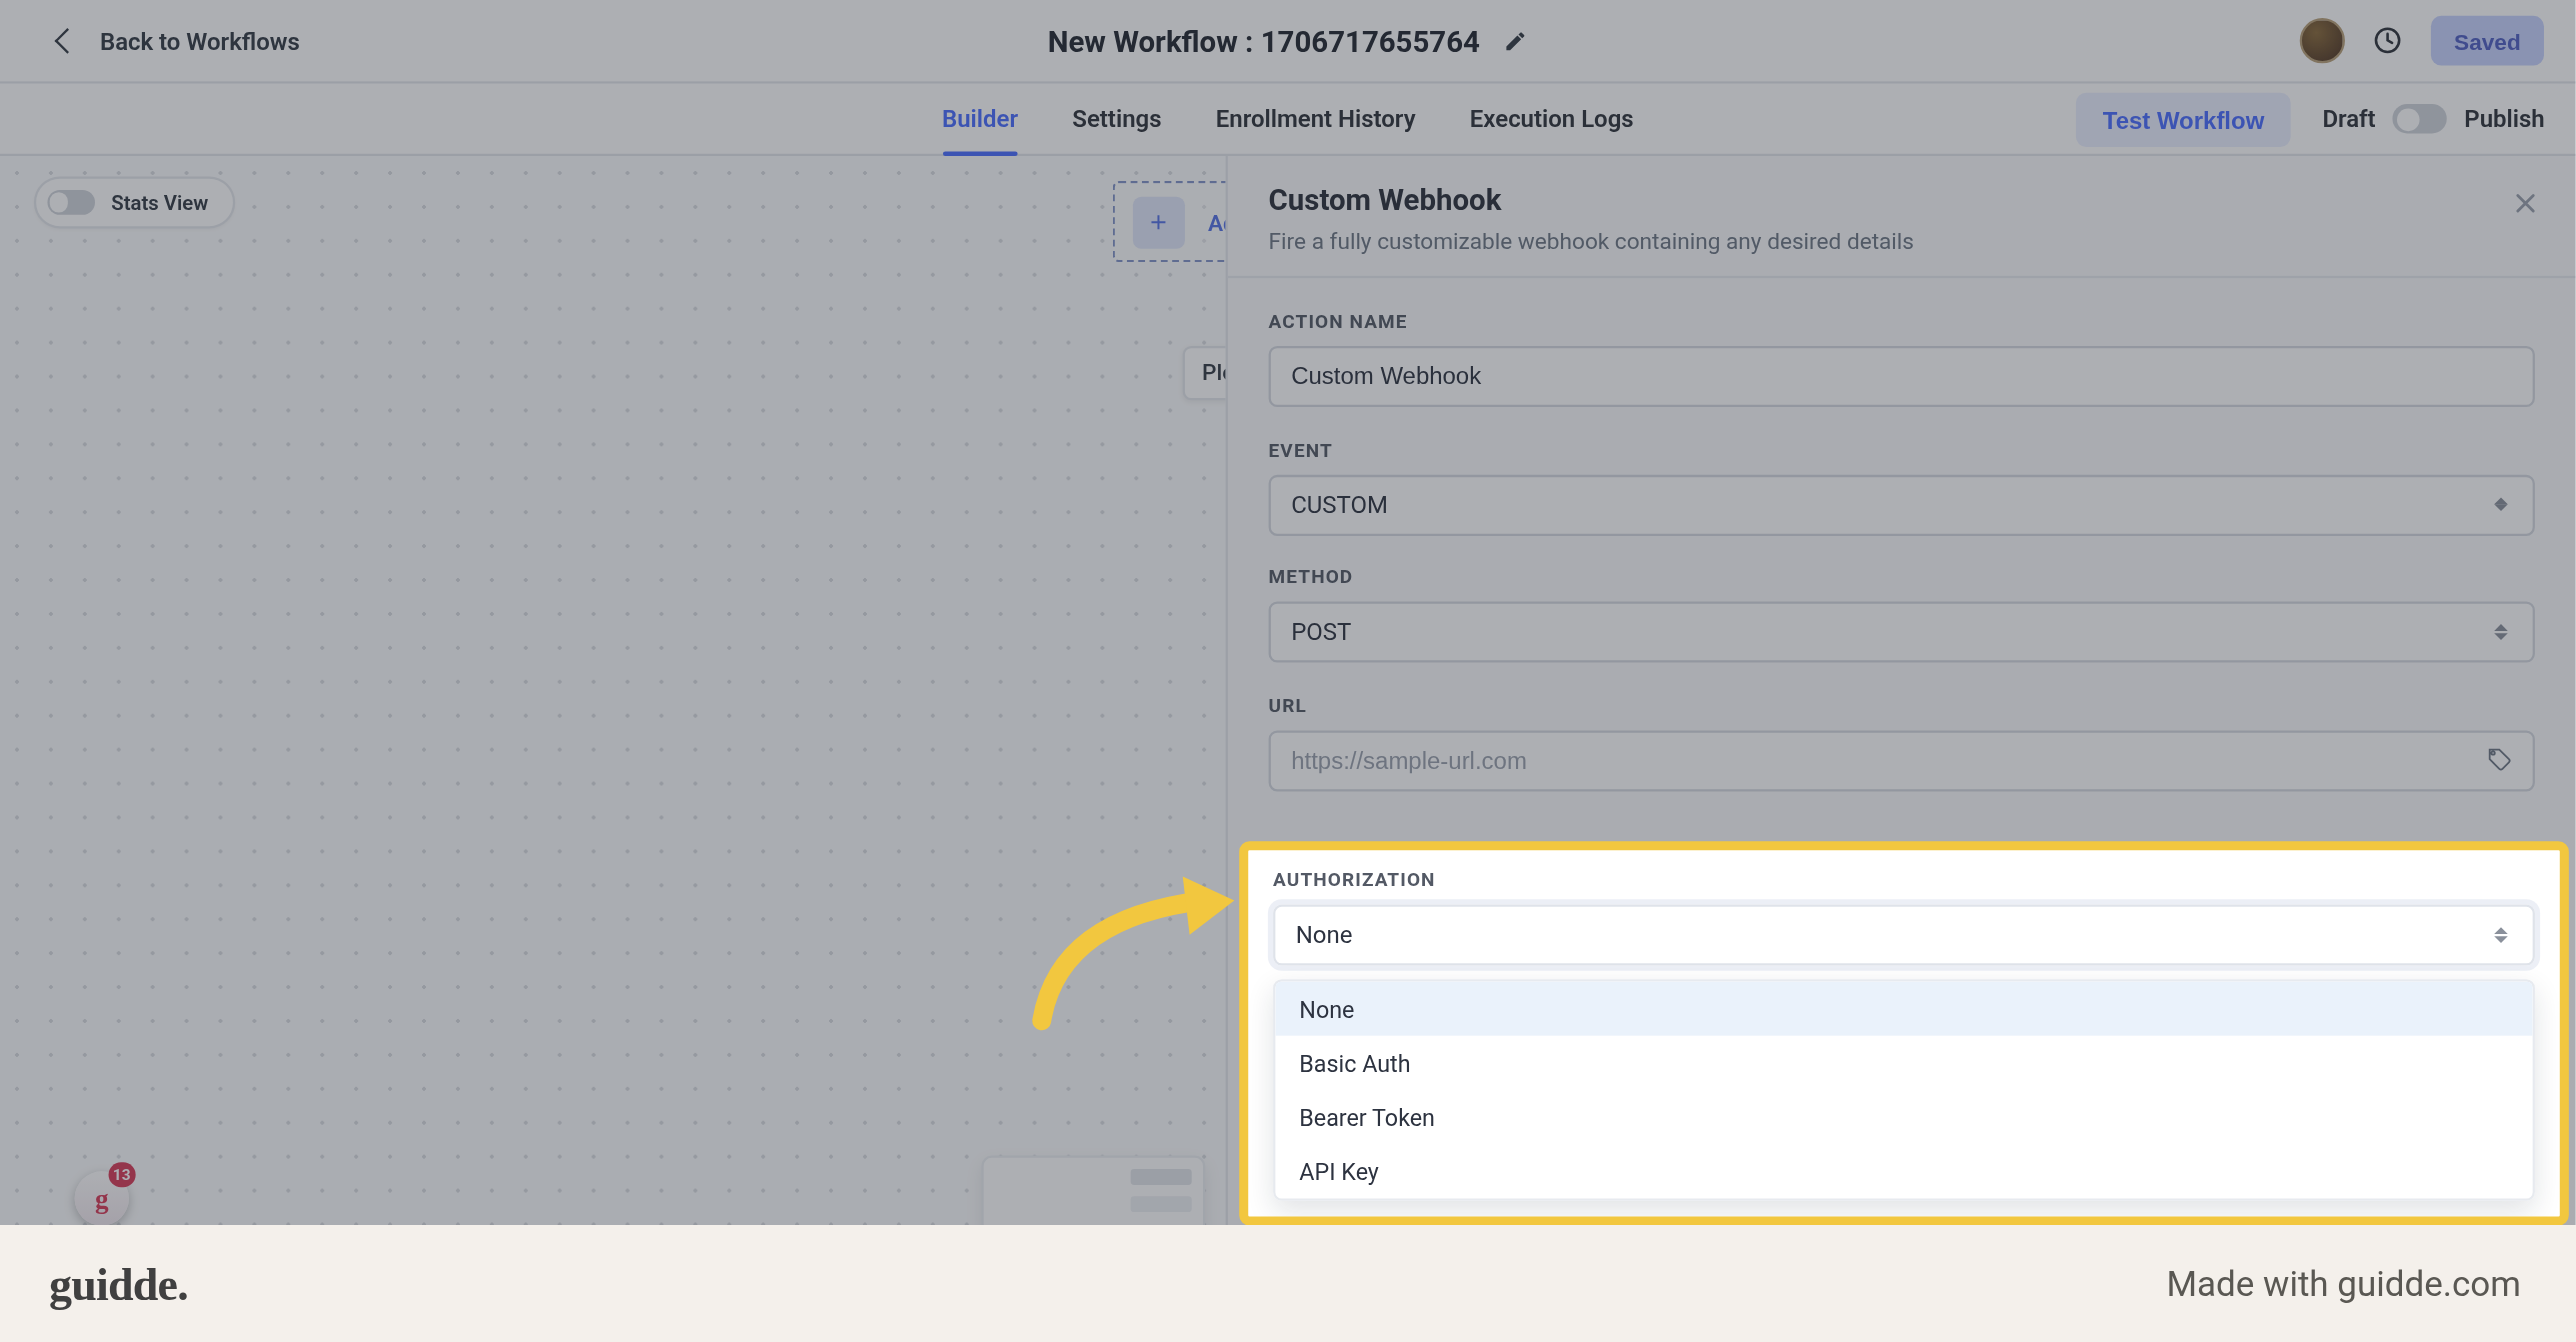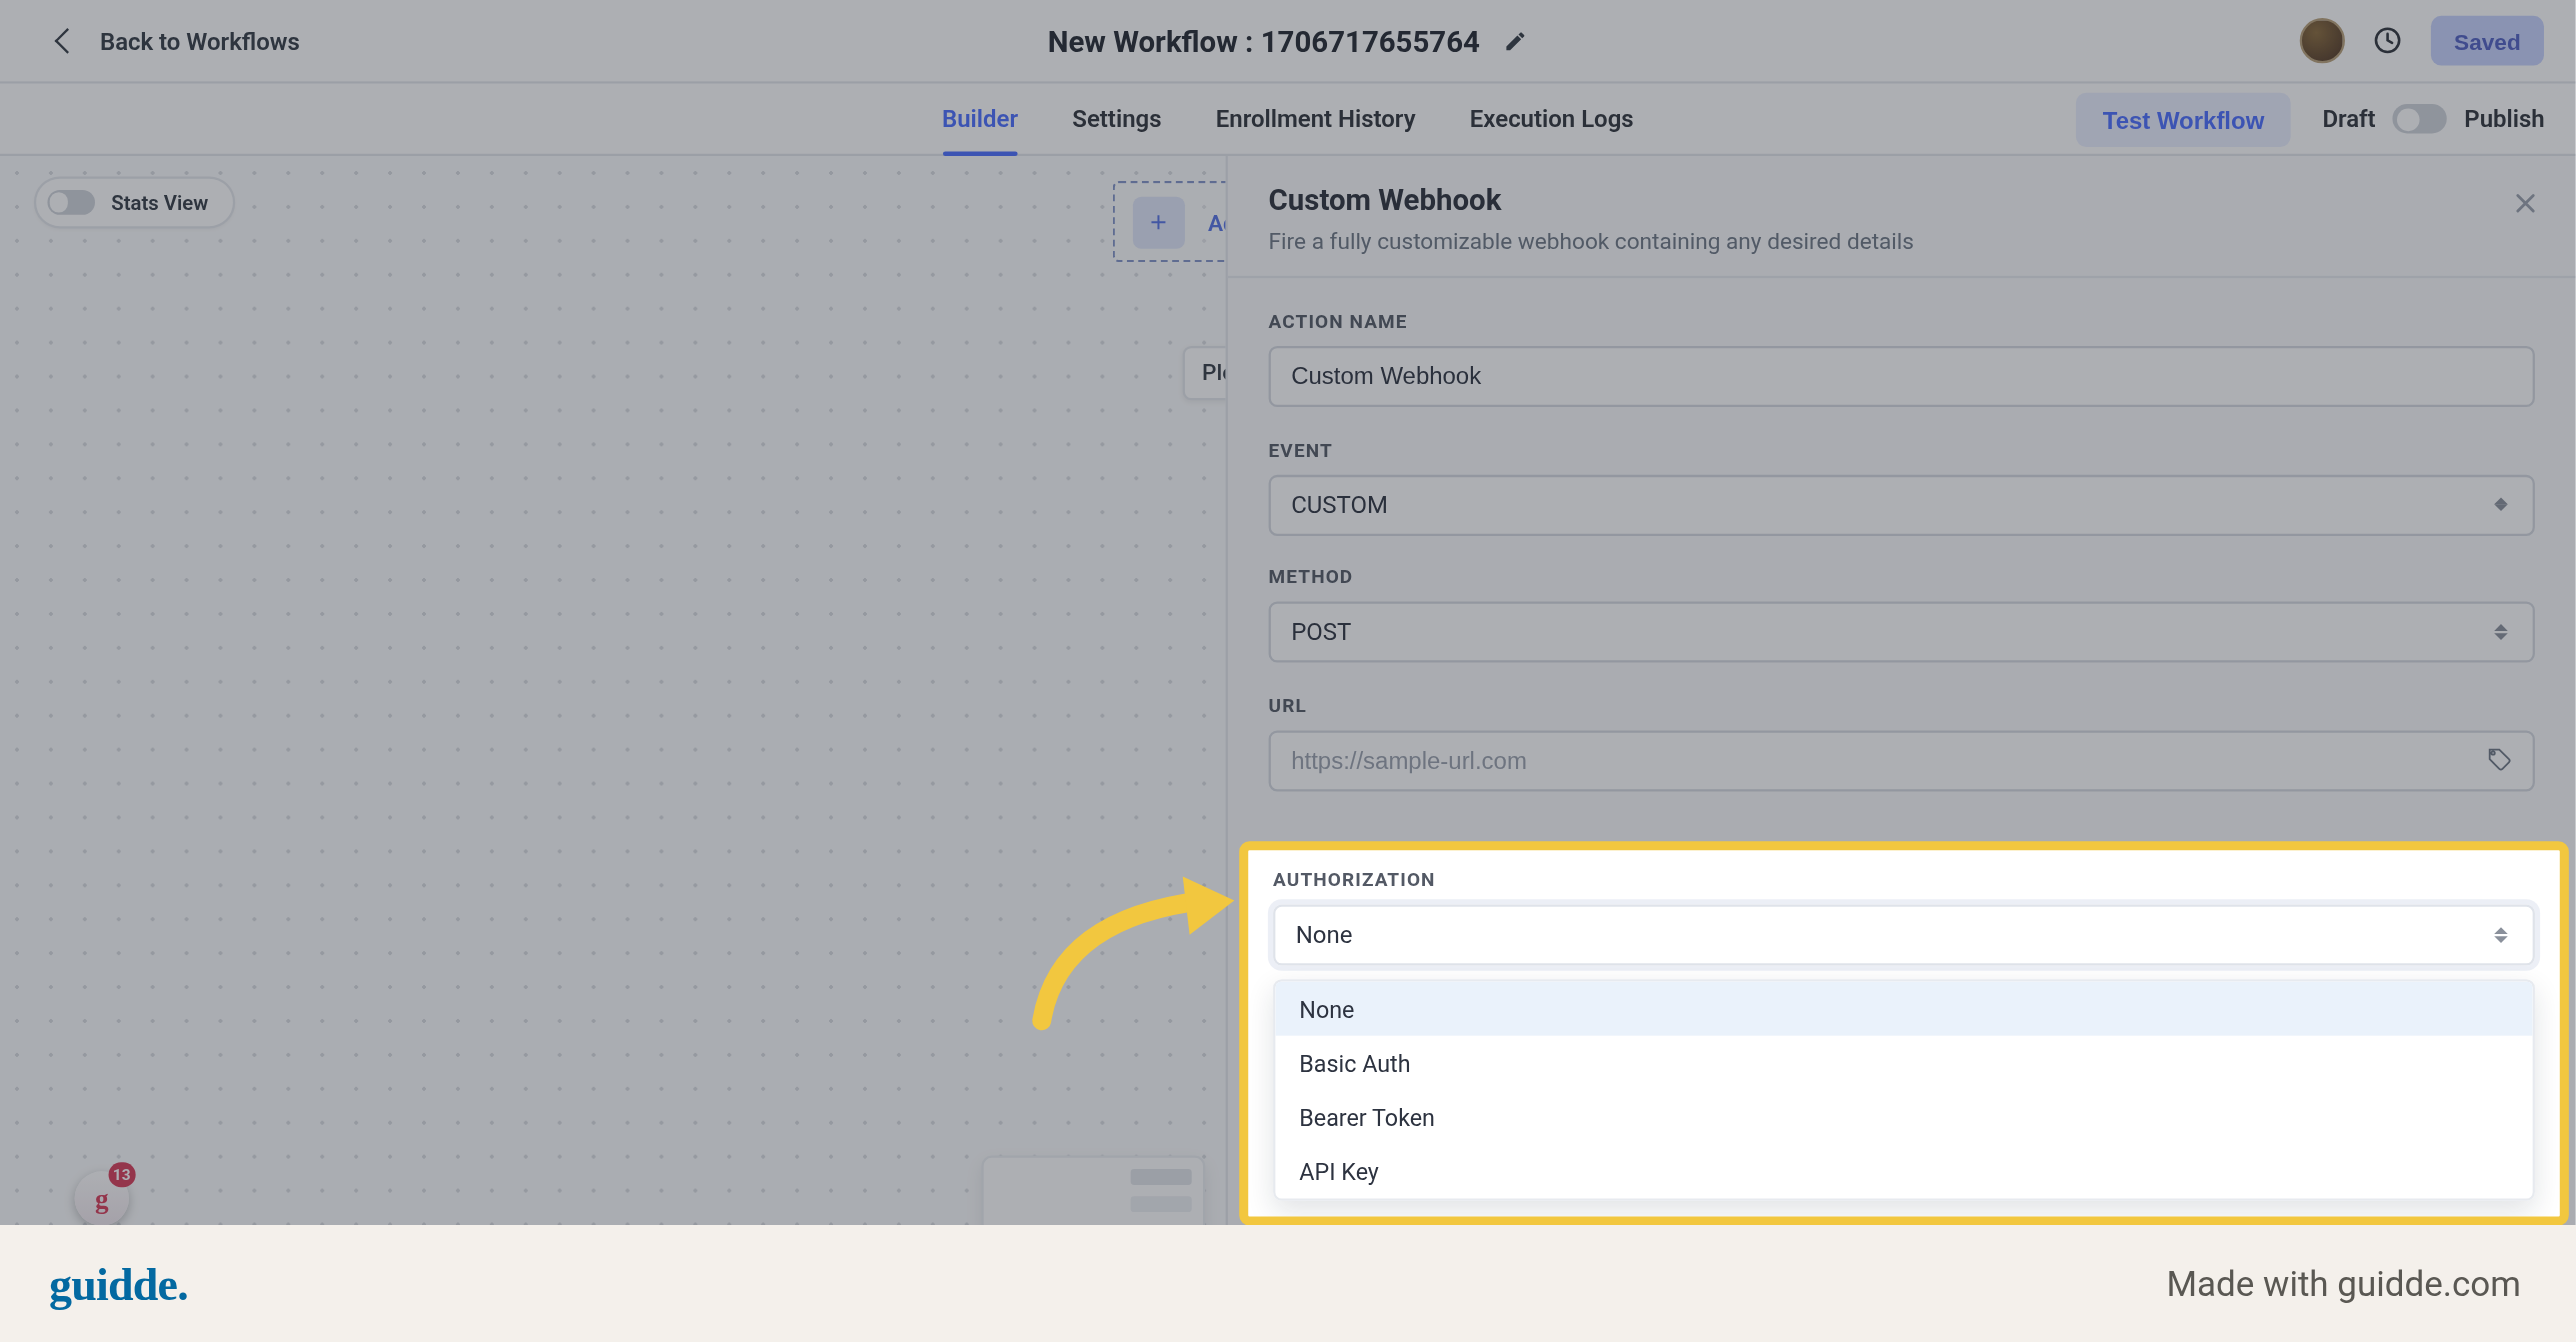--- a/index.html
+++ b/index.html
@@ -327,21 +327,21 @@
     left:0; right:0; bottom:0;
     height:118px;
     background:#f4f0eb;
     z-index:200;
     display:flex; align-items:center; justify-content:space-between;
     padding:0 55px 0 49px;
   }
   .brand {
     font-family: Georgia, "Times New Roman", serif;
     font-size:46px; font-weight:700; letter-spacing:-0.8px;
-    color:#0369a1;
+    color:#404040;
   }
   .madewith {
     font-size:35px; color:#5a5853;
     font-family: -apple-system, BlinkMacSystemFont, "Segoe UI", Roboto, Arial;
   }
 </style>
 </head>
 <body>
 
 <div class="app-root">

